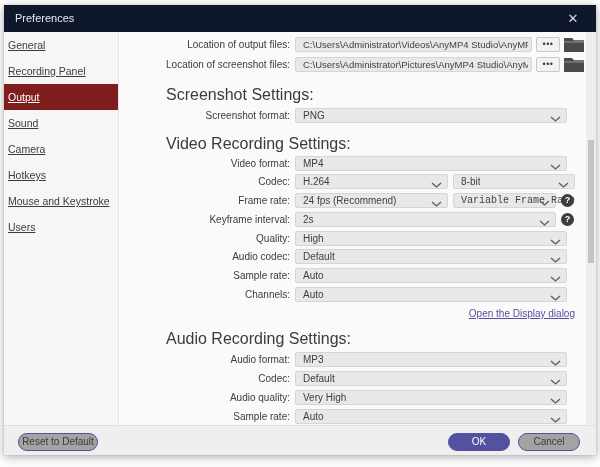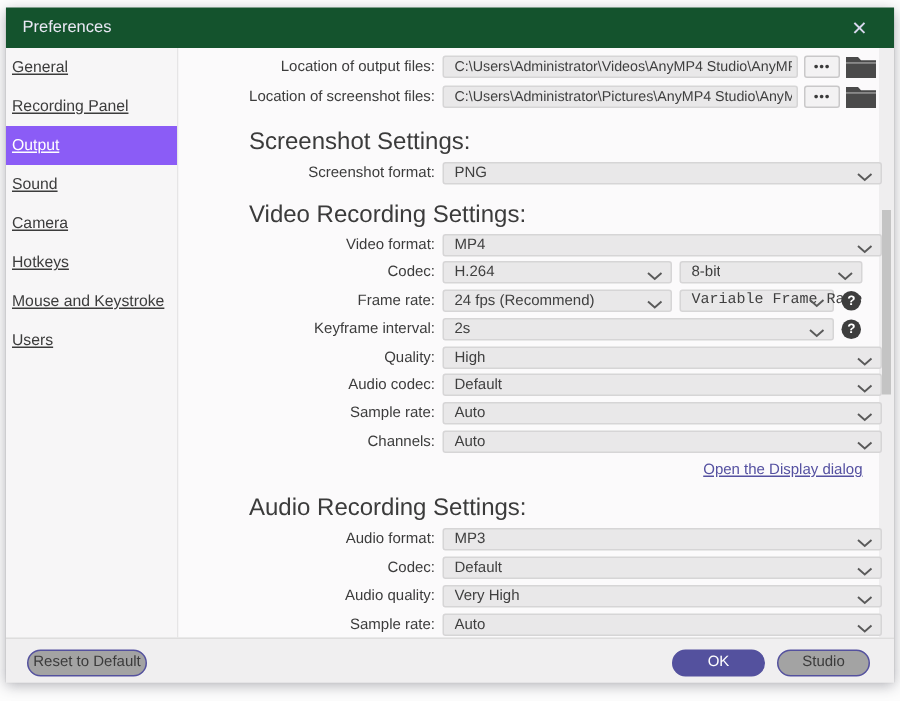--- a/index.html
+++ b/index.html
@@ -5,39 +5,39 @@
   html,body{margin:0;padding:0;}
   body{
     width:600px;height:467px;background:#fdfdfd;position:relative;
     font-family:"Liberation Sans","DejaVu Sans",sans-serif;overflow:hidden;
   }
   .window{
     position:absolute;left:4px;top:5px;width:592px;height:450px;
     background:#fbfafb;box-shadow:0 2px 9px rgba(50,50,65,.38),0 0 1px rgba(0,0,0,.25);
   }
   
-  .titlebar{position:absolute;left:0;top:0;width:592px;height:27px;background:#14532d;}
+  .titlebar{position:absolute;left:0;top:0;width:592px;height:27px;background:#0f172a;}
   .titlebar .title{position:absolute;left:11px;top:0;line-height:27px;font-size:11px;color:#e9e8f4;}
   .closebtn{position:absolute;right:8px;top:0;width:30px;height:27px;text-align:center;line-height:26px;
     font-size:13px;color:#d9d8ee;cursor:pointer;background:transparent;border:none;}
   
   .sidebar{position:absolute;left:0;top:27px;width:115px;height:393px;background:#f7f6f7;border-right:1px solid #e6e5e6;box-sizing:border-box;}
   .side-item{height:26px;line-height:26px;padding-left:4px;font-size:10.5px;color:#3c3c3c;cursor:pointer;white-space:nowrap;text-decoration:underline;}
-  .side-item.sel{background:#8b5cf6;color:#ffffff;}
+  .side-item.sel{background:#7f1d1d;color:#ffffff;}
   
   .content-bg{position:absolute;left:115px;top:27px;width:467px;height:393px;background:#fbfafb;}
   .scroll-track{position:absolute;left:582px;top:27px;width:10px;height:393px;background:#efeeef;}
   .scroll-thumb{position:absolute;left:2px;top:108px;width:6px;height:123px;background:#c4c4c4;}
   .row{position:absolute;left:115px;width:461px;height:15px;font-size:10px;}
   .lbl{position:absolute;right:290px;top:0;line-height:15px;color:#3c3c3c;white-space:nowrap;}
   .box{position:absolute;top:0;height:15px;background:#e9e8e9;border:1px solid #d6d5d6;border-radius:2px;box-sizing:border-box;cursor:pointer;}
   .box .val{position:absolute;left:7px;top:0;line-height:13px;color:#3f3f3f;white-space:nowrap;overflow:hidden;}
   .pathfield{left:176px;width:237px;cursor:text;}
   .pathfield .val{font-size:9.5px;right:3px;}
-  .dd-full{left:176px;width:293px;}
+  .dd-full{left:176px;width:272px;}
   .dd-a{left:176px;width:153px;}
   .dd-b{left:334px;width:122px;}
   .dd-b2{left:334px;width:103px;font-family:Liberation Mono, monospace;}
   .dd-wide{left:176px;width:261px;}
   .chev{position:absolute;right:5px;top:4px;width:11px;height:6px;}
   .dotsbtn{position:absolute;left:417px;top:0;width:24px;height:15px;background:#f3f2f3;border:1px solid #c9c8c9;
     border-radius:2px;box-sizing:border-box;text-align:center;line-height:11px;font-size:9px;letter-spacing:.5px;color:#3a3a3a;cursor:pointer;padding:0;}
   .folderbtn{position:absolute;left:445px;top:0;width:20px;height:15px;background:transparent;border:none;padding:0;cursor:pointer;}
   .helpicon{position:absolute;left:442px;top:1px;width:13px;height:13px;border-radius:50%;background:#3d3d3d;color:#ffffff;
     font-size:9px;font-weight:bold;text-align:center;line-height:13px;cursor:pointer;}
@@ -258,16 +258,16 @@
       <span class="val">Auto</span>
       <span class="chev"><svg width="11" height="6" viewBox="0 0 11 6">
             <polyline points="1,1 5.5,5 10,1" fill="none" stroke="#5a5a5a" stroke-width="1.3"></polyline>
           </svg></span>
     </div>
   </div>
 
   <div class="footer">
     <button class="btn btn-outline btn-reset">Reset to Default</button>
     <button class="btn btn-fill btn-ok">OK</button>
-    <button class="btn btn-outline btn-cancel">Studio</button>
+    <button class="btn btn-outline btn-cancel">Cancel</button>
   </div>
 
 </div>
 
 </body></html>

